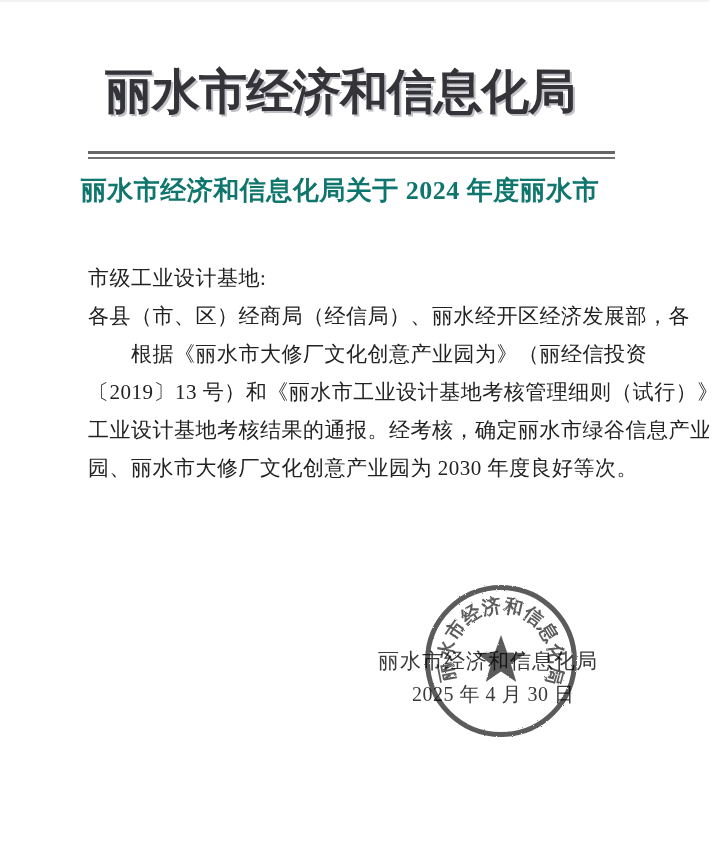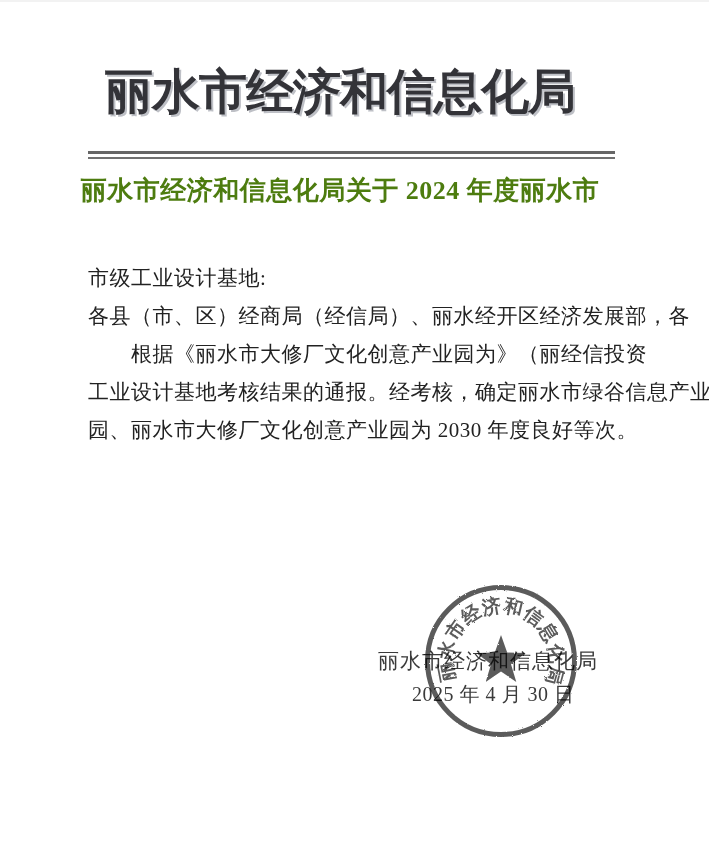--- a/index.html
+++ b/index.html
@@ -42,21 +42,21 @@
     border-bottom: 2px solid #707070;
   }
   
   .doc-title {
     position: absolute;
     left: 70px; width: 540px;
     text-align: center;
     font-size: 26px;
     font-weight: bold;
     letter-spacing: 0.5px;
-    color: #4d7c0f;
+    color: #0f766e;
     white-space: nowrap;
   }
   .doc-title.l1 { top: 173px; }
   .doc-title.l2 { top: 213px; }
   
   .body-block {
     position: absolute;
     top: 259px; left: 88px; width: 560px;
     color: #222222;
   }
@@ -109,20 +109,21 @@
   <div class="letterhead-name">丽水市经济和信息化局</div>
 
   <div class="letterhead-rule"></div>
 
   <div class="doc-title l1">丽水市经济和信息化局关于 2024 年度丽水市</div>
 
   <div class="body-block">
     <div class="body-line">市级工业设计基地:</div>
     <div class="body-line">各县（市、区）经商局（经信局）、丽水经开区经济发展部，各</div>
     <div class="body-line indent">根据《丽水市大修厂文化创意产业园为》（丽经信投资</div>
+    <div class="body-line">〔2019〕13 号）和《丽水市工业设计基地考核管理细则（试行）》</div>
     <div class="body-line">工业设计基地考核结果的通报。经考核，确定丽水市绿谷信息产业</div>
     <div class="body-line">园、丽水市大修厂文化创意产业园为 2030 年度良好等次。</div>
   </div>
 
   <div class="sig-org">丽水市经济和信息化局</div>
   <div class="sig-date">2025 年 4 月 30 日</div>
 
   <svg class="seal" viewBox="0 0 160 160">
     <defs>
       <filter id="rough" x="-10%" y="-10%" width="120%" height="120%">

